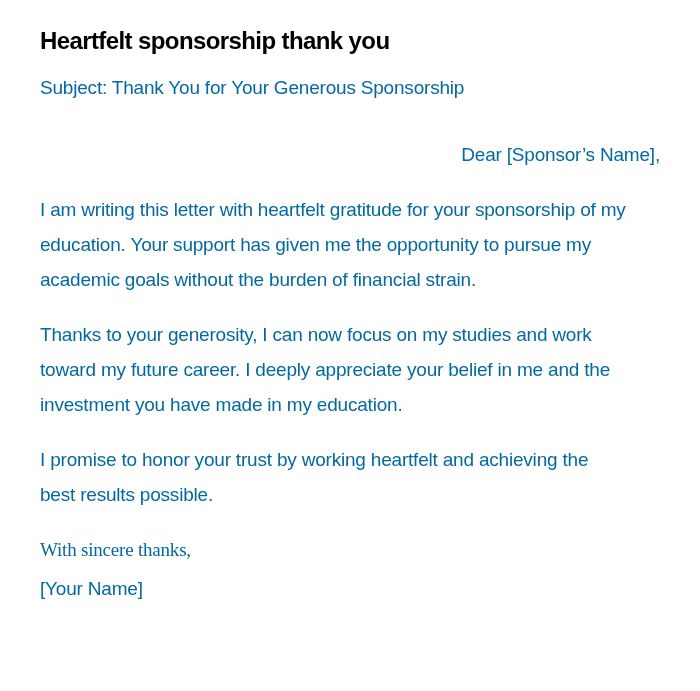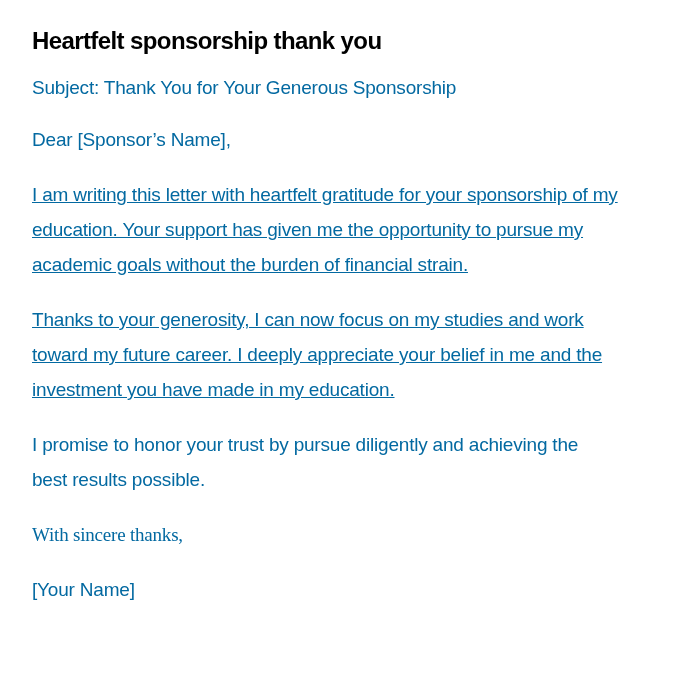--- a/index.html
+++ b/index.html
@@ -9,51 +9,51 @@
     }
     body {
       width: 700px;
       height: 691px;
       overflow: hidden;
       font-family: "Liberation Sans", sans-serif;
       color: #111111;
     }
     .page {
       position: relative;
-      padding: 26px 40px 0 32px;
+      padding: 26px 40px 0 40px;
     }
     .title {
       font-family: "Liberation Sans", sans-serif;
       font-weight: bold;
       font-size: 24px;
       letter-spacing: -0.6px;
       margin: 0;
       line-height: 30px;
       color: #000000;
     }
     .para {
       font-size: 19px;
       line-height: 35px;
       margin: 0;
       letter-spacing: -0.2px;
       color: #0369a1;
     }
     .subject { margin-top: 14px; }
-    .greeting { margin-top: 17px; }
-    .body1 { margin-top: 20px; text-decoration: underline; }
+    .greeting { margin-top: 32px; text-align: right; }
+    .body1 { margin-top: 20px; }
     .body2 { margin-top: 20px; }
     .body3 { margin-top: 20px; }
     .closing { margin-top: 20px; font-family: Liberation Serif, serif; }
-    .signature { margin-top: 20px; }
+    .signature { margin-top: 4px; }
   </style>
 </head>
 <body>
 
 <div class="page">
   <h1 class="title">Heartfelt sponsorship thank you</h1>
   <p class="para subject">Subject: Thank You for Your Generous Sponsorship</p>
   <p class="para greeting">Dear [Sponsor’s Name],</p>
   <p class="para body1" style="width:600px;">I am writing this letter with heartfelt gratitude for your sponsorship of my education. Your support has given me the opportunity to pursue my academic goals without the burden of financial strain.</p>
-  <p class="para body2" style="width:600px;text-decoration:underline;">Thanks to your generosity, I can now focus on my studies and work toward my future career. I deeply appreciate your belief in me and the investment you have made in my education.</p>
-  <p class="para body3" style="width:560px;">I promise to honor your trust by pursue diligently and achieving the best results possible.</p>
+  <p class="para body2" style="width:600px;">Thanks to your generosity, I can now focus on my studies and work toward my future career. I deeply appreciate your belief in me and the investment you have made in my education.</p>
+  <p class="para body3" style="width:560px;">I promise to honor your trust by working heartfelt and achieving the best results possible.</p>
   <p class="para closing">With sincere thanks,</p>
   <p class="para signature">[Your Name]</p>
 </div>
 
 </body></html>

